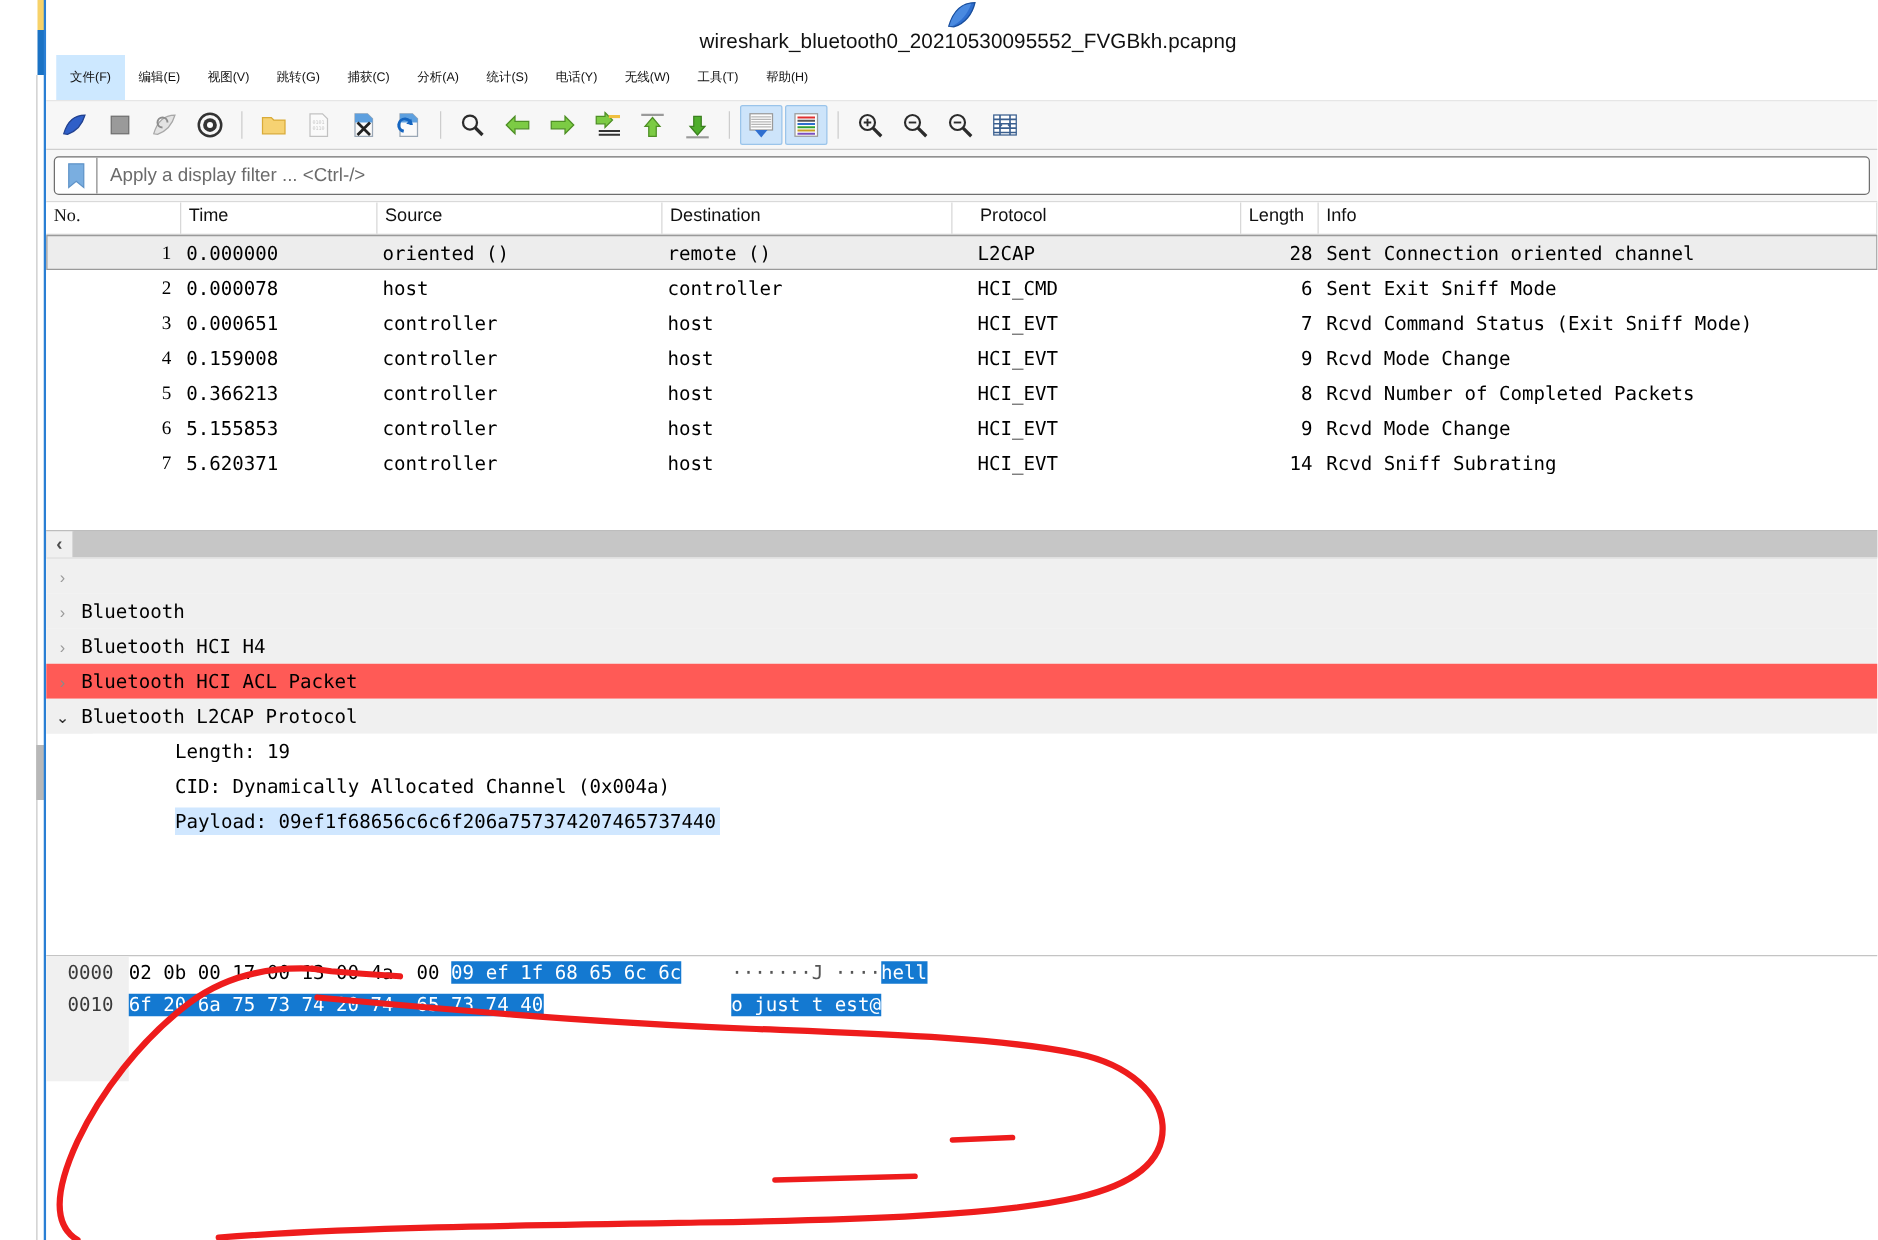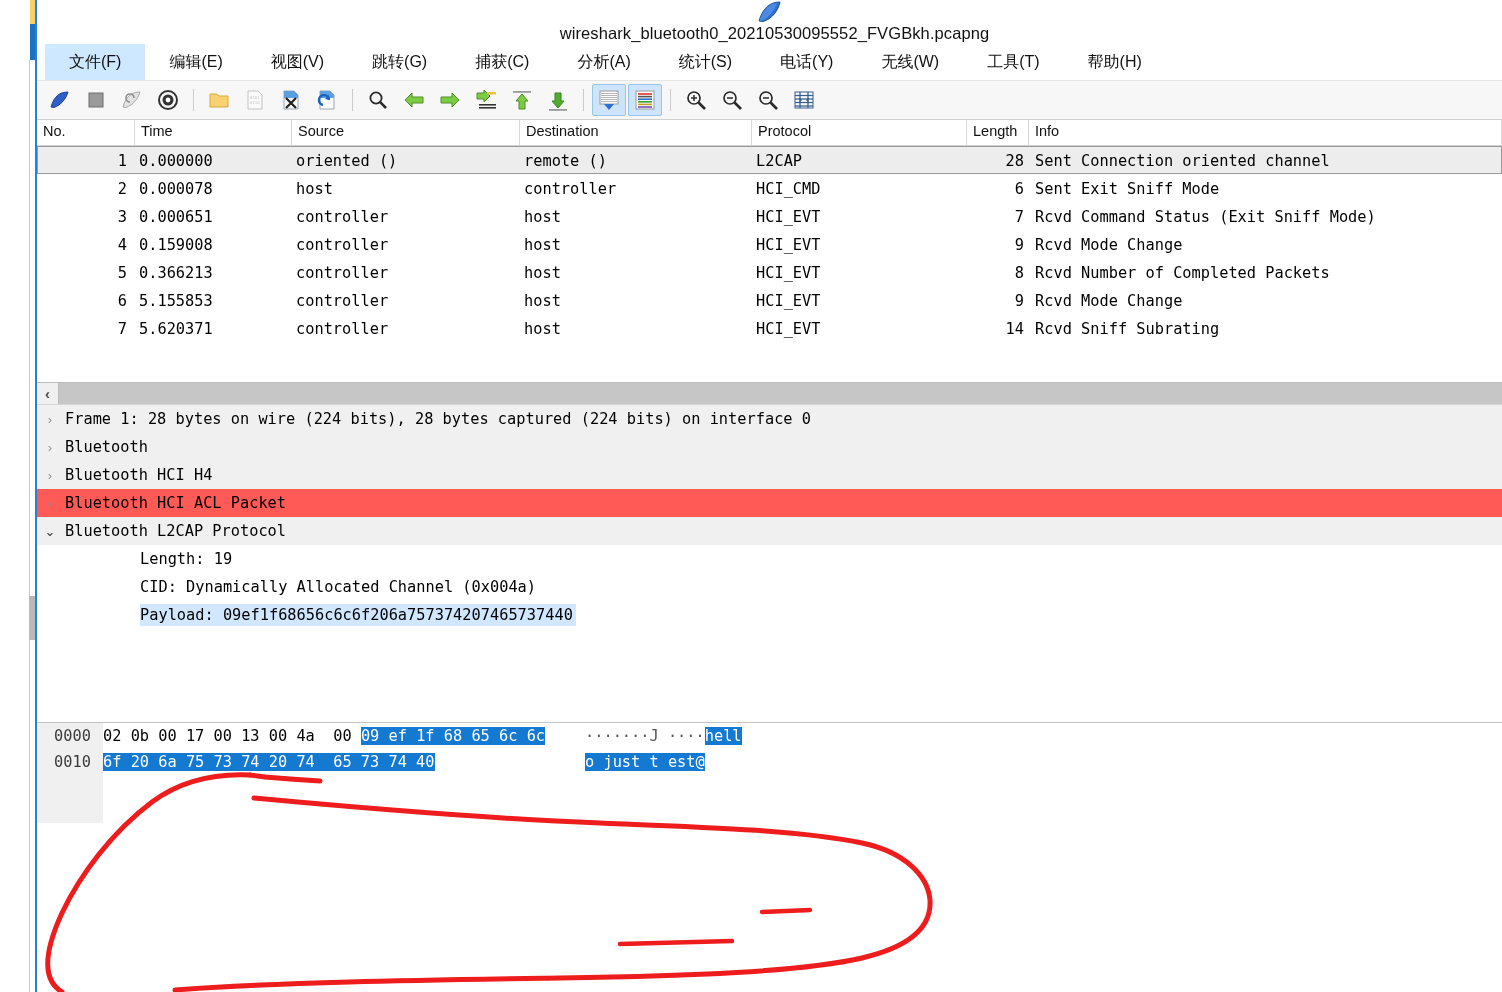--- a/index.html
+++ b/index.html
@@ -36,22 +36,22 @@
   }
   .title-icon { width: 26px; height: 24px; margin-right: 9px; flex: none; }
   .title-text { font-size: 16.5px; color: #111; letter-spacing: 0.1px; }
 
   
   .menubar {
     height: 36px; display: flex; align-items: stretch;
     background: #ffffff; padding-left: 8px;
   }
   .menuitem {
-    display: flex; align-items: center; padding: 0 24px;
-    font-size: 16px; color: #111; cursor: default; white-space: nowrap;
+    display: flex; align-items: center; padding: 0 11px;
+    font-size: 10px; color: #111; cursor: default; white-space: nowrap;
   }
   .menuitem.active { background: #cde8ff; }
 
   
   .toolbar {
     height: 40px; background: #f7f7f7;
     border-top: 1px solid #e6e6e6; border-bottom: 1px solid #cfcfcf;
     display: flex; align-items: center; padding-left: 6px; gap: 2px;
   }
   .tb-btn {
@@ -89,25 +89,25 @@
     border-bottom: 1px solid #d0d0d0; font-size: 14.5px; color: #111;
   }
   .pl-header .cell {
     border-right: 1px solid #d8d8d8; padding: 3px 0 0 6px;
     overflow: hidden; white-space: nowrap;
   }
   .pl-rows { font-family: "DejaVu Sans Mono", monospace; font-size: 15.3px; color: #000; }
   .pl-row { display: flex; height: 28px; align-items: center; }
   .pl-row.selected { background: #ededed; box-shadow: inset 0 0 0 1px #9a9a9a; }
   .pl-row .cell { overflow: hidden; white-space: nowrap; padding-top: 1px; }
-  .c-no    { width: 98px;  text-align: right; padding-right: 8px; }
+  .c-no    { width: 108px;  text-align: right; padding-right: 8px; font-family: Liberation Serif, serif; }
   .c-time  { width: 157px; padding-left: 4px; }
   .c-src   { width: 228px; padding-left: 4px; }
   .c-dst   { width: 232px; padding-left: 4px; }
-  .c-proto { width: 215px; padding-left: 4px; }
+  .c-proto { width: 215px; padding-left: 4px; margin-left: 16px; }
   .c-len   { width: 62px;  text-align: right; padding-right: 5px; }
   .c-info  { flex: 1; padding-left: 6px; }
   .pl-header .c-no   { text-align: left; padding-left: 6px; }
   .pl-header .c-len  { text-align: left; padding-left: 6px; }
 
   
   .hscroll {
     display: flex; align-items: stretch; height: 22px;
     background: #c6c6c6; border-top: 1px solid #bdbdbd;
   }
@@ -366,20 +366,30 @@
             <line x1="2" y1="12.5" x2="20" y2="12.5"></line>
               <line x1="2" y1="16" x2="20" y2="16"></line>
             <line x1="7" y1="2" x2="7" y2="18"></line>
               <line x1="15" y1="2" x2="15" y2="18"></line>
           </g>
           <path d="M9 10 L6.5 7.5 L6.5 12.5 Z M13 10 L15.5 7.5 L15.5 12.5 Z" fill="#3a5f8f"></path>
         </svg>
       </div>
     </div>
 
+    <div class="filterbar">
+      <div class="filterbox">
+        <div class="bookmark-btn">
+          <svg width="16" height="22" viewBox="0 0 16 22">
+            <path d="M2 1 h12 v19 l-6 -5 l-6 5 Z" fill="#7aaee0" stroke="#5f93c8"></path>
+          </svg>
+        </div>
+        <input class="filter-input" type="text" placeholder="Apply a display filter ... &lt;Ctrl-/&gt;" style="">
+      </div>
+    </div>
 
     <div class="packet-list">
       <div class="pl-header">
         <div class="cell c-no">No.</div>
         <div class="cell c-time">Time</div>
         <div class="cell c-src">Source</div>
         <div class="cell c-dst">Destination</div>
         <div class="cell c-proto">Protocol</div>
         <div class="cell c-len">Length</div>
         <div class="cell c-info">Info</div>
@@ -454,21 +464,20 @@
 
     <div class="hscroll">
       <div class="hs-arrow">‹</div>
       <div class="hs-track"></div>
     </div>
 
     <div class="detail-pane">
 
       <div class="tree-row lvl0">
         <span class="twisty">›</span>
-        <span class="label">Frame 1: 28 bytes on wire (224 bits), 28 bytes captured (224 bits) on interface 0</span>
       </div>
 
       <div class="tree-row lvl0">
         <span class="twisty">›</span>
         <span class="label">Bluetooth</span>
       </div>
 
       <div class="tree-row lvl0">
         <span class="twisty">›</span>
         <span class="label">Bluetooth HCI H4</span>

